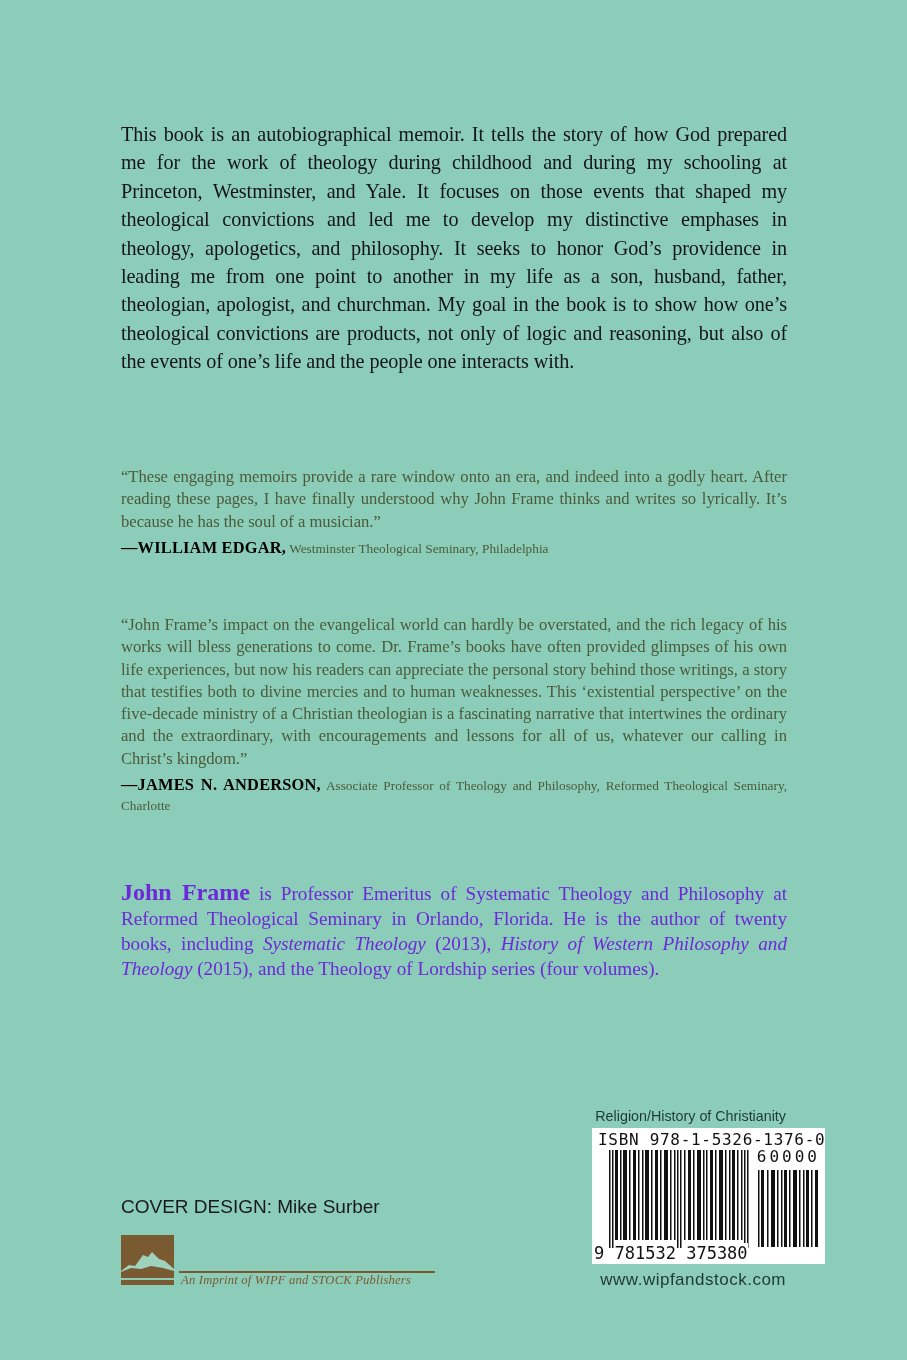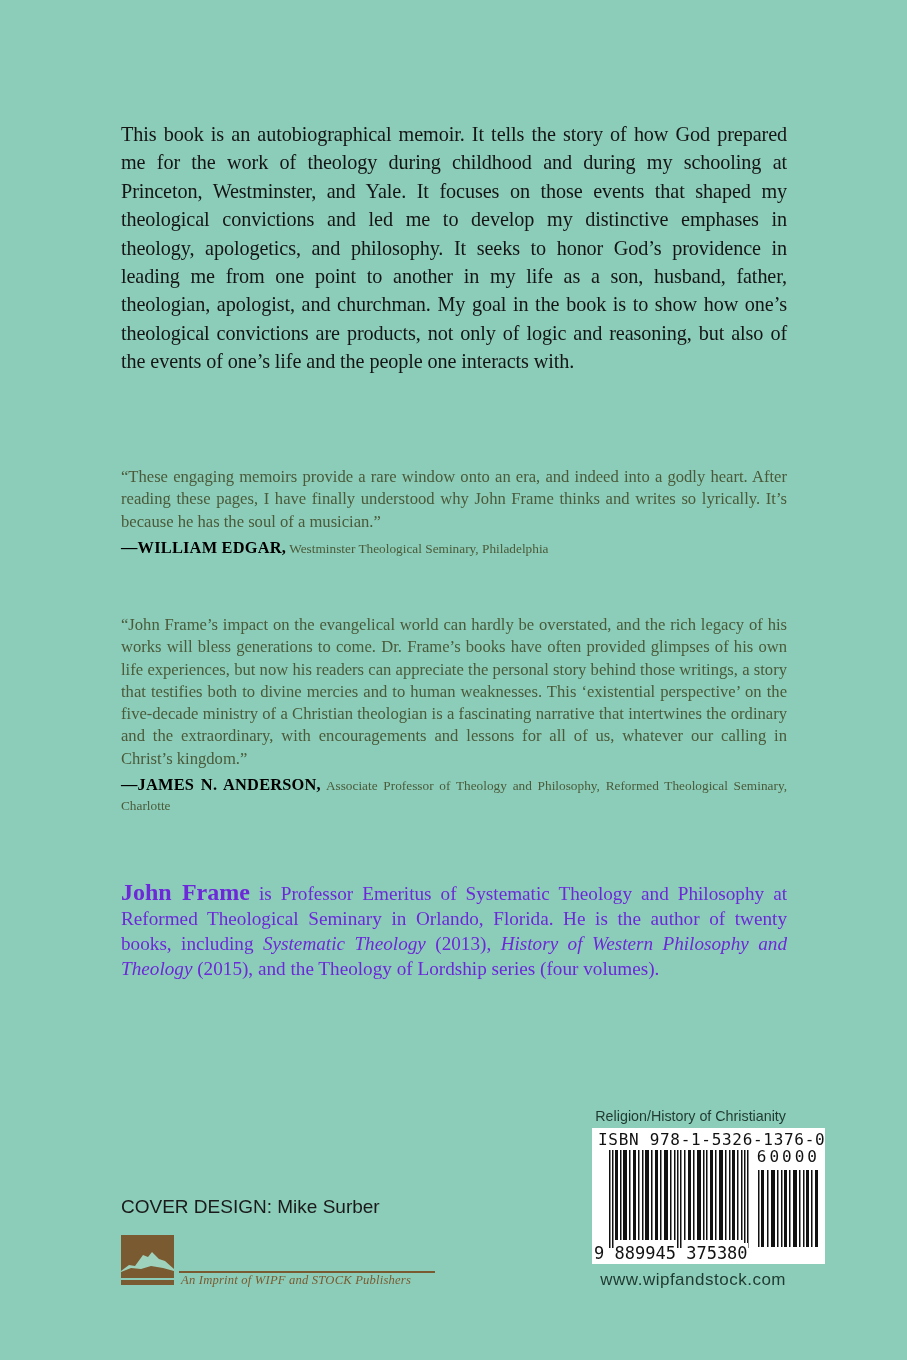--- a/index.html
+++ b/index.html
@@ -165,21 +165,21 @@
       <rect x="26" y="0" width="3" height="77"></rect>
         <rect x="31" y="0" width="1.5" height="77"></rect>
       <rect x="35" y="0" width="4" height="77"></rect>
         <rect x="41" y="0" width="1.5" height="77"></rect>
       <rect x="45" y="0" width="1.5" height="77"></rect>
         <rect x="48" y="0" width="3" height="77"></rect>
       <rect x="53" y="0" width="1.5" height="77"></rect>
         <rect x="57" y="0" width="3" height="77"></rect>
     </g>
   </svg>
-  <div class="ean-digits"><span>9</span> <span>889945</span> <span>375380</span></div>
+  <div class="ean-digits"><span>9</span> <span>781532</span> <span>375380</span></div>
 </div>
 
 <div class="website">www.wipfandstock.com</div>
 
 <div class="cover-design">COVER DESIGN: Mike Surber</div>
 
 <div class="logo">
   <svg class="logo-icon" viewBox="0 0 53 50">
     <rect x="0" y="0" width="53" height="43" fill="#7a5a30"></rect>
     <path d="M0 36 L8 30 L14 31 L22 20 L27 22 L31 17 L38 24 L44 26 L53 34 L53 37 L0 37 Z" fill="#9fd2bc"></path>

